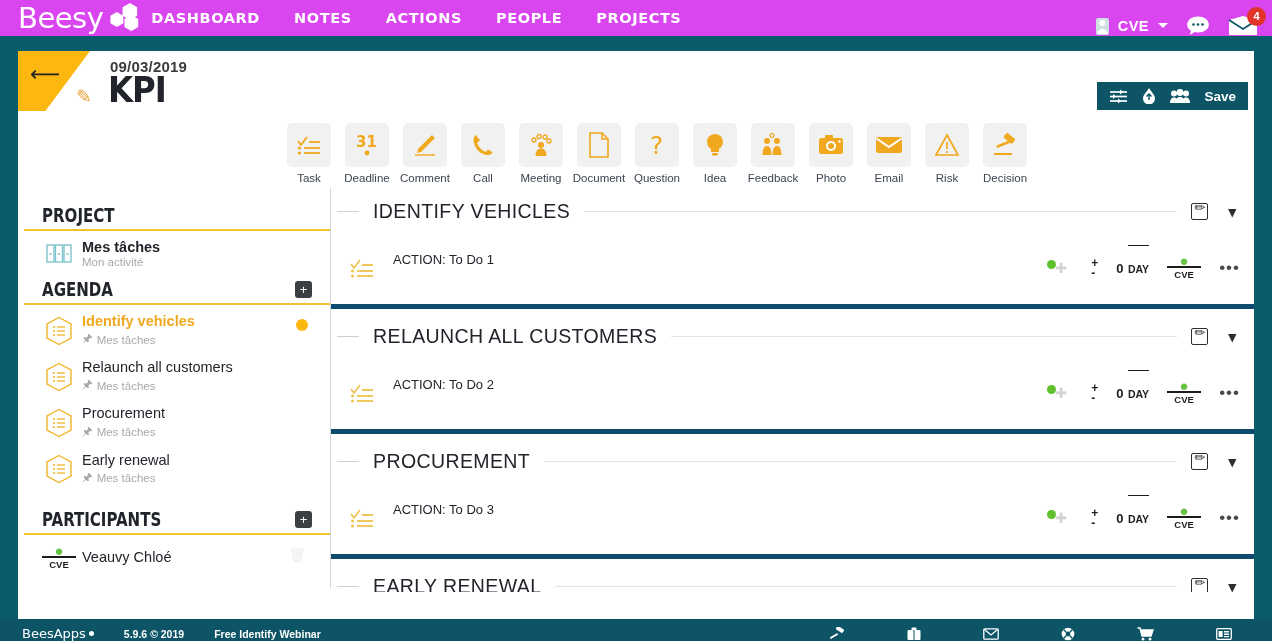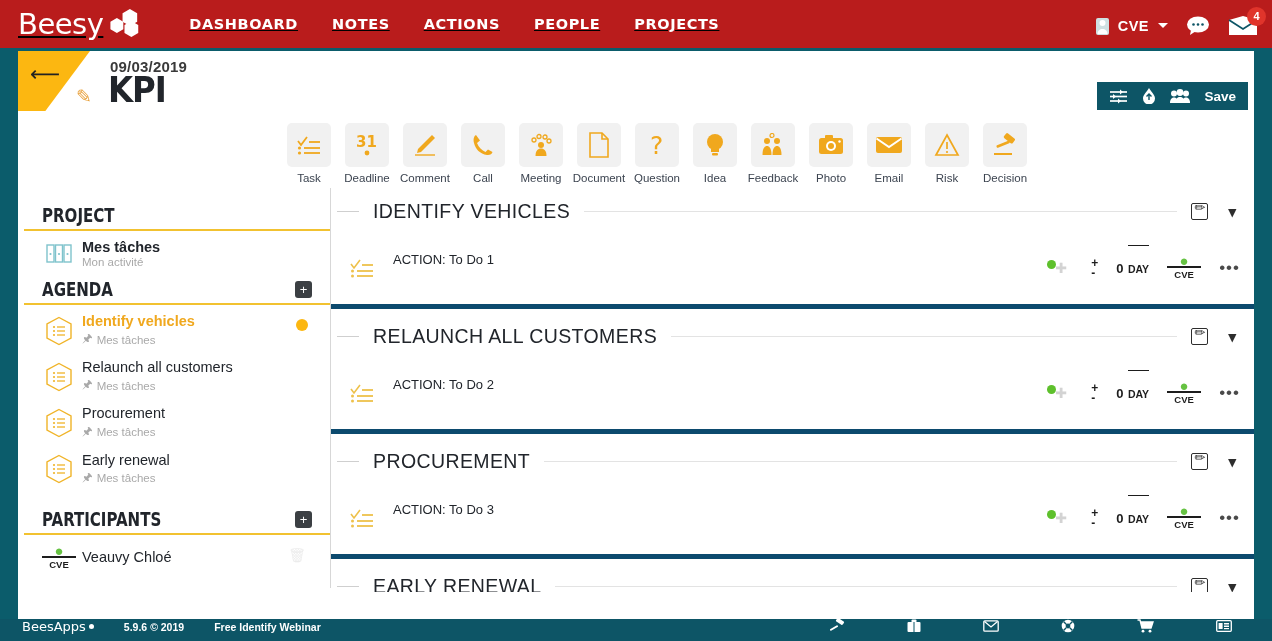--- a/index.html
+++ b/index.html
@@ -6,39 +6,39 @@
   html, body {
     width: 1272px; height: 641px;
     font-family: "Liberation Sans", sans-serif;
     background: #095463;
     overflow: hidden;
   }
   #app { position: relative; width: 1272px; height: 641px; background: #0b5c6b; }
 
   
   .topnav {
-    position: absolute; top: 0; left: 0; width: 1272px; height: 48px;
-    background: #b91c1c; display: flex; align-items: center; text-decoration: underline;
+    position: absolute; top: 0; left: 0; width: 1272px; height: 36px;
+    background: #d946ef; display: flex; align-items: center;
   }
   .logo-wrap { display: flex; align-items: center; margin-left: 18px; }
   .logo-text {
     color: #ffffff; font-size: 29px; font-weight: 400; letter-spacing: -.5px;
     font-family: "DejaVu Sans", sans-serif;
   }
   .logo-hex { position: relative; width: 42px; height: 30px; margin-left: 6px; }
   .logo-hex span {
     position: absolute; display: block; background: #ffffff;
     width: 17px; height: 17px;
     clip-path: polygon(50% 0%, 93% 25%, 93% 75%, 50% 100%, 7% 75%, 7% 25%);
   }
   .logo-hex .h1 { left: 0px; top: 9px; width: 15px; height: 15px; }
   .logo-hex .h2 { left: 12px; top: 0px; }
   .logo-hex .h3 { left: 14px; top: 12px; width: 16px; height: 16px; }
 
-  .nav-links { display: flex; align-items: center; margin-left: 38px; gap: 34px; }
+  .nav-links { display: flex; align-items: center; gap: 34px; }
   .nav-links a {
     color: #ffffff; text-decoration: none; font-size: 14.5px; font-weight: bold;
     letter-spacing: .6px; font-family: "DejaVu Sans", sans-serif;
   }
   .nav-right { position: absolute; right: 14px; top: 0; height: 51px; display: flex; align-items: center; gap: 18px; }
   .user-chip { display: flex; align-items: center; gap: 7px; color: #fff; font-size: 14.5px; font-weight: bold; letter-spacing:.5px;}
   .caret-dn { width: 0; height: 0; border-left: 5px solid transparent; border-right: 5px solid transparent; border-top: 5px solid #ffffff; margin-left: 2px; }
   .mail-wrap { position: relative; }
   .badge {
     position: absolute; top: -8px; right: -8px; background: #e0342b; color: #fff;
@@ -138,21 +138,21 @@
   .pres .xmark { position: absolute; left: 8px; top: 3px; color: #d3d3d3; font-size: 14px; line-height: 1; }
   .stepper { display: flex; flex-direction: column; font-size: 12px; color: #1d1d1d; line-height: 10px; font-weight: bold; }
   .daybox { text-align: center; }
   .daybox .dnum { font-size: 13px; font-weight: bold; color: #1d1d1d; line-height: 14px; }
   .daybox .dlbl { font-size: 10.5px; font-weight: bold; color: #1d1d1d; border-top: 1.6px solid #1d1d1d; padding-top: 17px; }
   .dots3 { color: #4a4a4a; font-size: 17px; letter-spacing: 1px; line-height: 8px; }
 
   
   .footer {
     position: absolute; left: 0; bottom: 0; width: 1272px; height: 22px;
-    background: #0d5566; display: flex; align-items: flex-start;
+    background: #0d5566; display: flex; align-items: flex-end;
   }
   .foot-left { display: flex; align-items: center; gap: 30px; margin-left: 22px; }
   .foot-logo { color: #fff; font-size: 13px; font-family: "DejaVu Sans", sans-serif; display: flex; align-items: center; gap: 3px;}
   .foot-logo .fdot { width: 5px; height: 5px; border-radius: 50%; background: #fff; display: inline-block; }
   .foot-txt { color: #fff; font-size: 10.5px; font-weight: bold; }
   .foot-right { position: absolute; right: 40px; display: flex; align-items: center; gap: 62px; }
   .foot-right .fic { color: #ffffff; font-size: 13px; display: flex; align-items: center; }
 
   svg { display: block; }
 </style>

